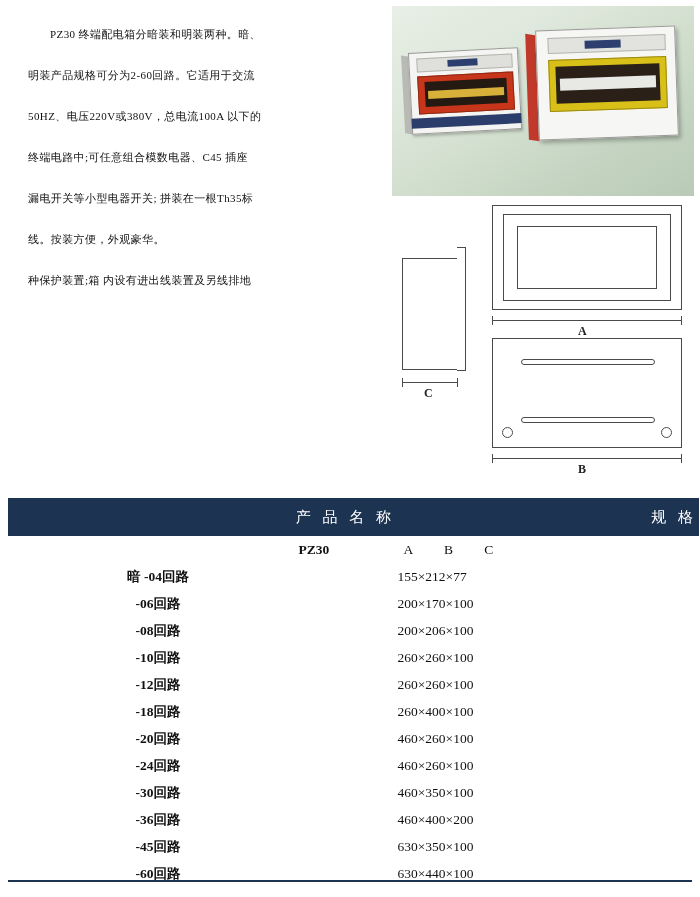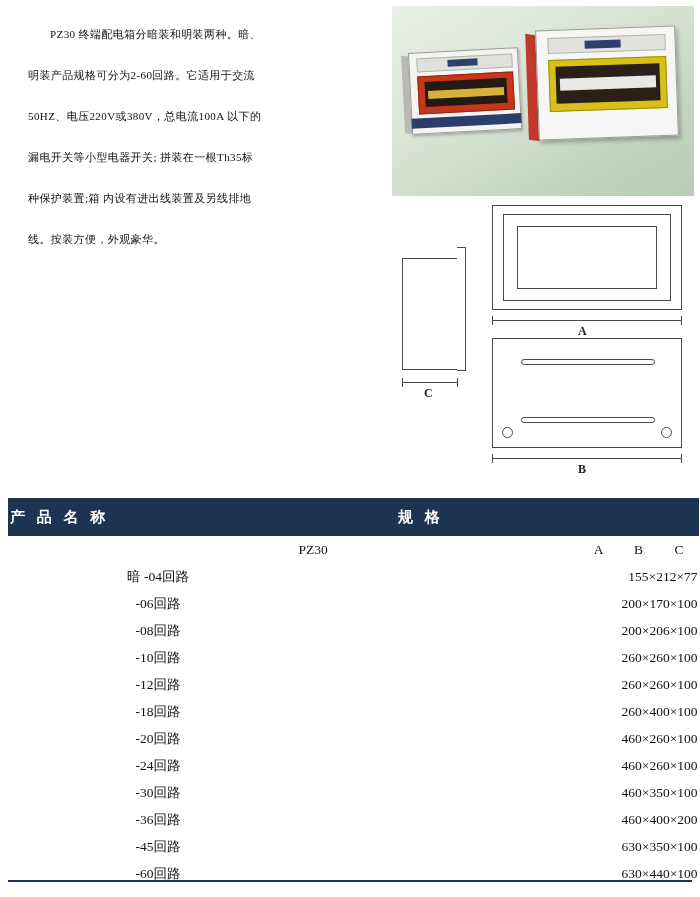--- a/index.html
+++ b/index.html
@@ -369,46 +369,47 @@
     left: 8px;
     top: 498px;
     width: 684px;
     border-collapse: collapse;
     table-layout: fixed;
   }
   .spec-table thead th {
     background: #1c3352;
     color: #ffffff;
     font-size: 15px;
-    font-weight: bold;
+    font-weight: normal;
     letter-spacing: 4px;
     height: 34px;
     border: 1px solid #1c3352;
-    text-align: left;
+    text-align: right;
   }
   .spec-table thead th.col-name { width: 385px; }
   .spec-table thead th.col-spec { width: 299px; }
 
   .spec-table tbody td {
     font-size: 13.5px;
     height: 25px;
     border: none;
     color: #111;
   }
   .spec-table tbody td.name-cell {
     text-align: center;
     padding-right: 90px;
+    font-weight: bold;
   }
   .spec-table tbody td.name-cell.plain {
     text-align: left;
     padding-left: 290px;
     padding-right: 0;
   }
   .spec-table tbody td.spec-cell {
-    text-align: right;
+    text-align: left;
   }
   .spec-table tbody td.spec-cell .abc {
     letter-spacing: 14px;
     padding-left: 6px;
   }
   .table-bottom-rule {
     position: absolute;
     left: 8px;
     top: 880px;
     width: 684px;
@@ -418,23 +419,24 @@
 </style>
 </head>
 <body>
 
 <div class="top-section">
 
   <div class="desc-column">
     <div class="desc-line first">PZ30 终端配电箱分暗装和明装两种。暗、</div>
     <div class="desc-line">明装产品规格可分为2-60回路。它适用于交流</div>
     <div class="desc-line">50HZ、电压220V或380V，总电流100A 以下的</div>
+    <div class="desc-line">终端电路中;可任意组合模数电器、C45 插座</div>
     <div class="desc-line">漏电开关等小型电器开关; 拼装在一根Th35标</div>
+    <div class="desc-line">线。按装方便，外观豪华。</div>
     <div class="desc-line">种保护装置;箱 内设有进出线装置及另线排地</div>
-    <div class="desc-line">线。按装方便，外观豪华。</div>
   </div>
 
   <div class="figure-panel">
 
     <div class="photo-area">
       <div class="box1">
         <div class="side"></div>
         <div class="shell"></div>
         <div class="topbar">
           <div class="chip"></div>

